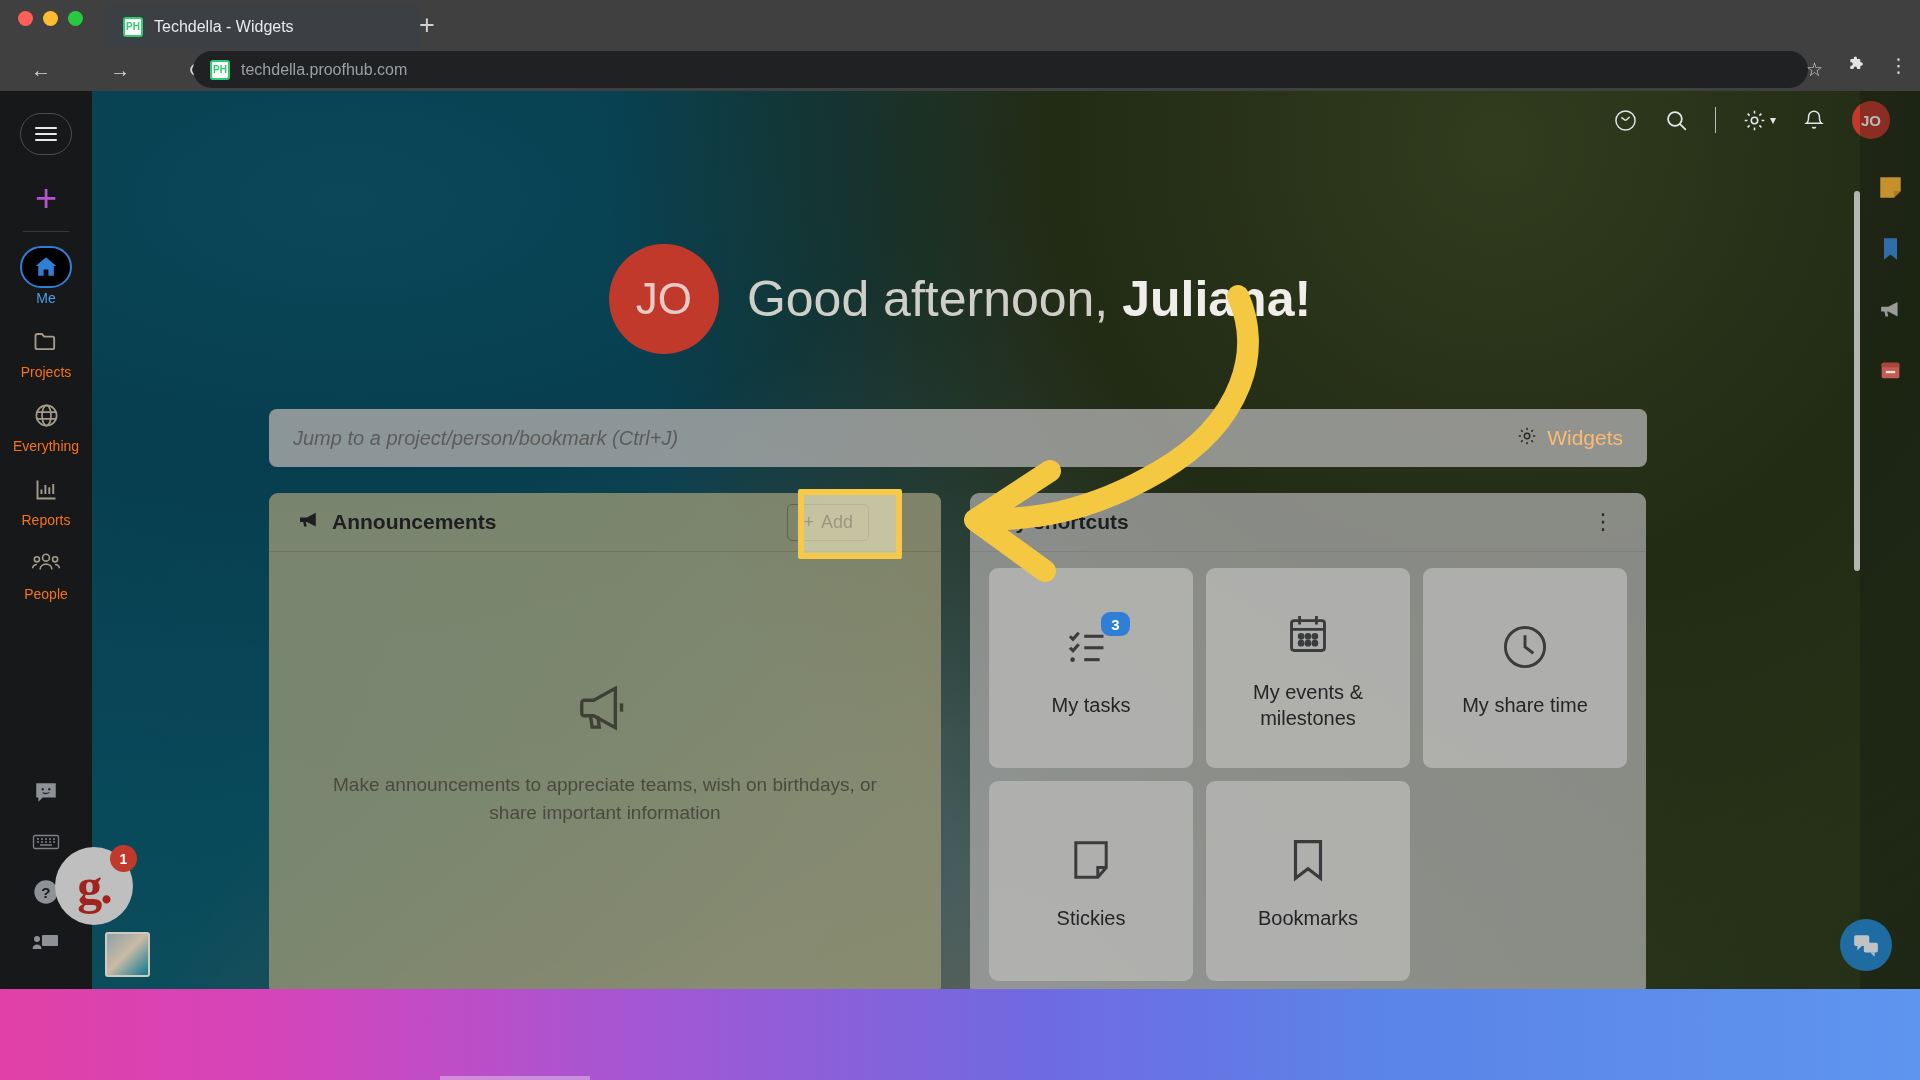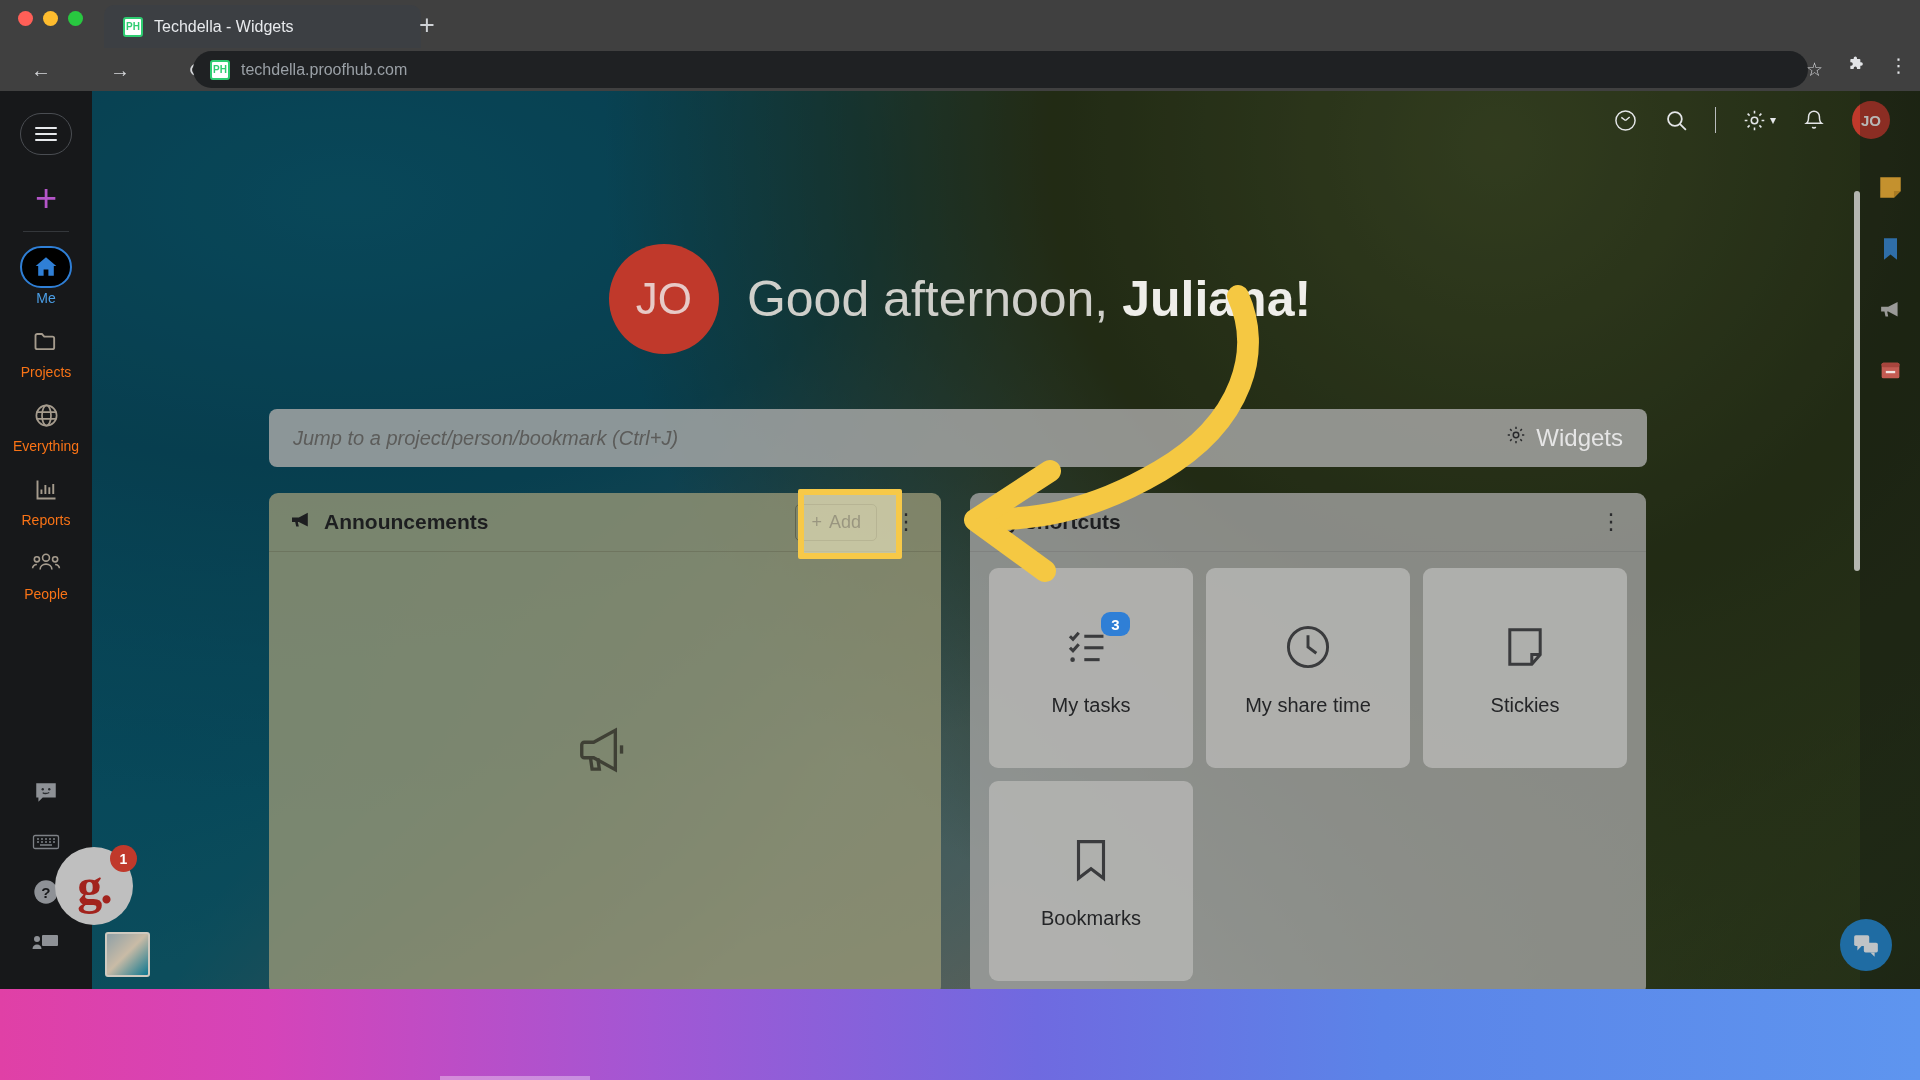--- a/index.html
+++ b/index.html
@@ -122,25 +122,25 @@
   .greet-text { font-size: 50px; color: #cfcfca; font-weight: 400; }
   .greet-text b { color: #efeeea; font-weight: 700; }
 
   
   .jump-row {
     position: absolute; left: 269px; top: 318px; width: 1378px; height: 58px;
     background: rgba(170,170,168,0.82); border-radius: 8px;
     display: flex; align-items: center; padding: 0 24px; z-index: 4;
   }
   .jump-ph { flex: 1; font-size: 20px; color: #5c5c5a; font-style: italic; }
-  .widgets-btn { display: flex; align-items: center; gap: 9px; font-size: 24px; color: #e5e5e5; }
+  .widgets-btn { display: flex; align-items: center; gap: 9px; font-size: 21px; color: #fdba74; }
 
   
   .panel { position: absolute; border-radius: 9px; z-index: 4; }
-  .panel-head { display: flex; align-items: center; height: 58px; padding: 0 20px; justify-content: flex-end; }
+  .panel-head { display: flex; align-items: center; height: 58px; padding: 0 28px; justify-content: flex-end; }
   .panel-title { font-size: 21px; font-weight: bold; color: #1d1e20; display: flex; align-items: center; gap: 11px; }
   .panel-actions { margin-left: auto; display: flex; align-items: center; gap: 14px; }
   .kebab { font-size: 22px; color: #2a2b2d; letter-spacing: 0; line-height: 1; padding: 0 4px; }
 
   .panel-ann {
     left: 269px; top: 402px; width: 672px; height: 502px;
     background: rgba(150,150,118,0.80);
   }
   .ann-divider { height: 1px; background: rgba(90,90,70,0.35); margin: 0 0; }
   .ann-empty { display: flex; flex-direction: column; align-items: center; justify-content: center; height: 400px; padding: 0 60px; }
@@ -399,20 +399,21 @@
       </div>
       <div class="ann-divider"></div>
       <div class="ann-empty">
         <span>
           <svg width="62" height="62" viewBox="0 0 24 24" fill="none" stroke="#3f4035" stroke-width="1.3">
             <path d="M4 9h3.6l8.4-4.6v15.2L7.6 15H4a1 1 0 0 1-1-1v-4a1 1 0 0 1 1-1z"></path>
             <path d="M6.4 15.2 7 19.4h2.8l-.6-4.2"></path>
               <path d="M18.4 10.2v3.2"></path>
           </svg>
         </span>
+        <div class="ann-empty-text">Make announcements to appreciate teams, wish on birthdays, or share important information</div>
       </div>
     </div>
 
     <div class="panel panel-short">
       <div class="panel-head">
         <div class="panel-title">My shortcuts</div>
         <div class="panel-actions">
           <div class="kebab">⋮</div>
         </div>
       </div>
@@ -427,20 +428,35 @@
               <path d="M2 12.4 3.6 14l3-3.4"></path>
                 <path d="M9.5 12.4h10"></path>
               <circle cx="3.4" cy="18.6" r="1.2" fill="#3a3b3d" stroke="none"></circle>
                 <path d="M9.5 18.6h8"></path>
             </svg>
           </div>
           <div class="tile-badge">3</div>
           <div class="tile-label">My tasks</div>
         </div>
 
+        <div class="tile">
+          <div class="tile-ic">
+            <svg width="46" height="48" viewBox="0 0 24 24" fill="none" stroke="#3a3b3d" stroke-width="1.5">
+              <rect x="3.4" y="5" width="17.2" height="15.6" rx="1.4"></rect>
+              <path d="M7.6 2.6v4.4M16.4 2.6v4.4M3.4 9.6h17.2"></path>
+              <circle cx="8.4" cy="13.2" r="1" fill="#3a3b3d"></circle>
+                <circle cx="12" cy="13.2" r="1" fill="#3a3b3d"></circle>
+                <circle cx="15.6" cy="13.2" r="1" fill="#3a3b3d"></circle>
+              <circle cx="8.4" cy="16.8" r="1" fill="#3a3b3d"></circle>
+                <circle cx="12" cy="16.8" r="1" fill="#3a3b3d"></circle>
+                <circle cx="15.6" cy="16.8" r="1" fill="#3a3b3d"></circle>
+            </svg>
+          </div>
+          <div class="tile-label">My events &amp; milestones</div>
+        </div>
 
         <div class="tile">
           <div class="tile-ic">
             <svg width="50" height="50" viewBox="0 0 24 24" fill="none" stroke="#3a3b3d" stroke-width="1.4">
                 <circle cx="12" cy="12" r="9.4"></circle>
                 <path d="M12 6.4V12l4 3"></path>
               </svg>
           </div>
           <div class="tile-label">My share time</div>
         </div>

